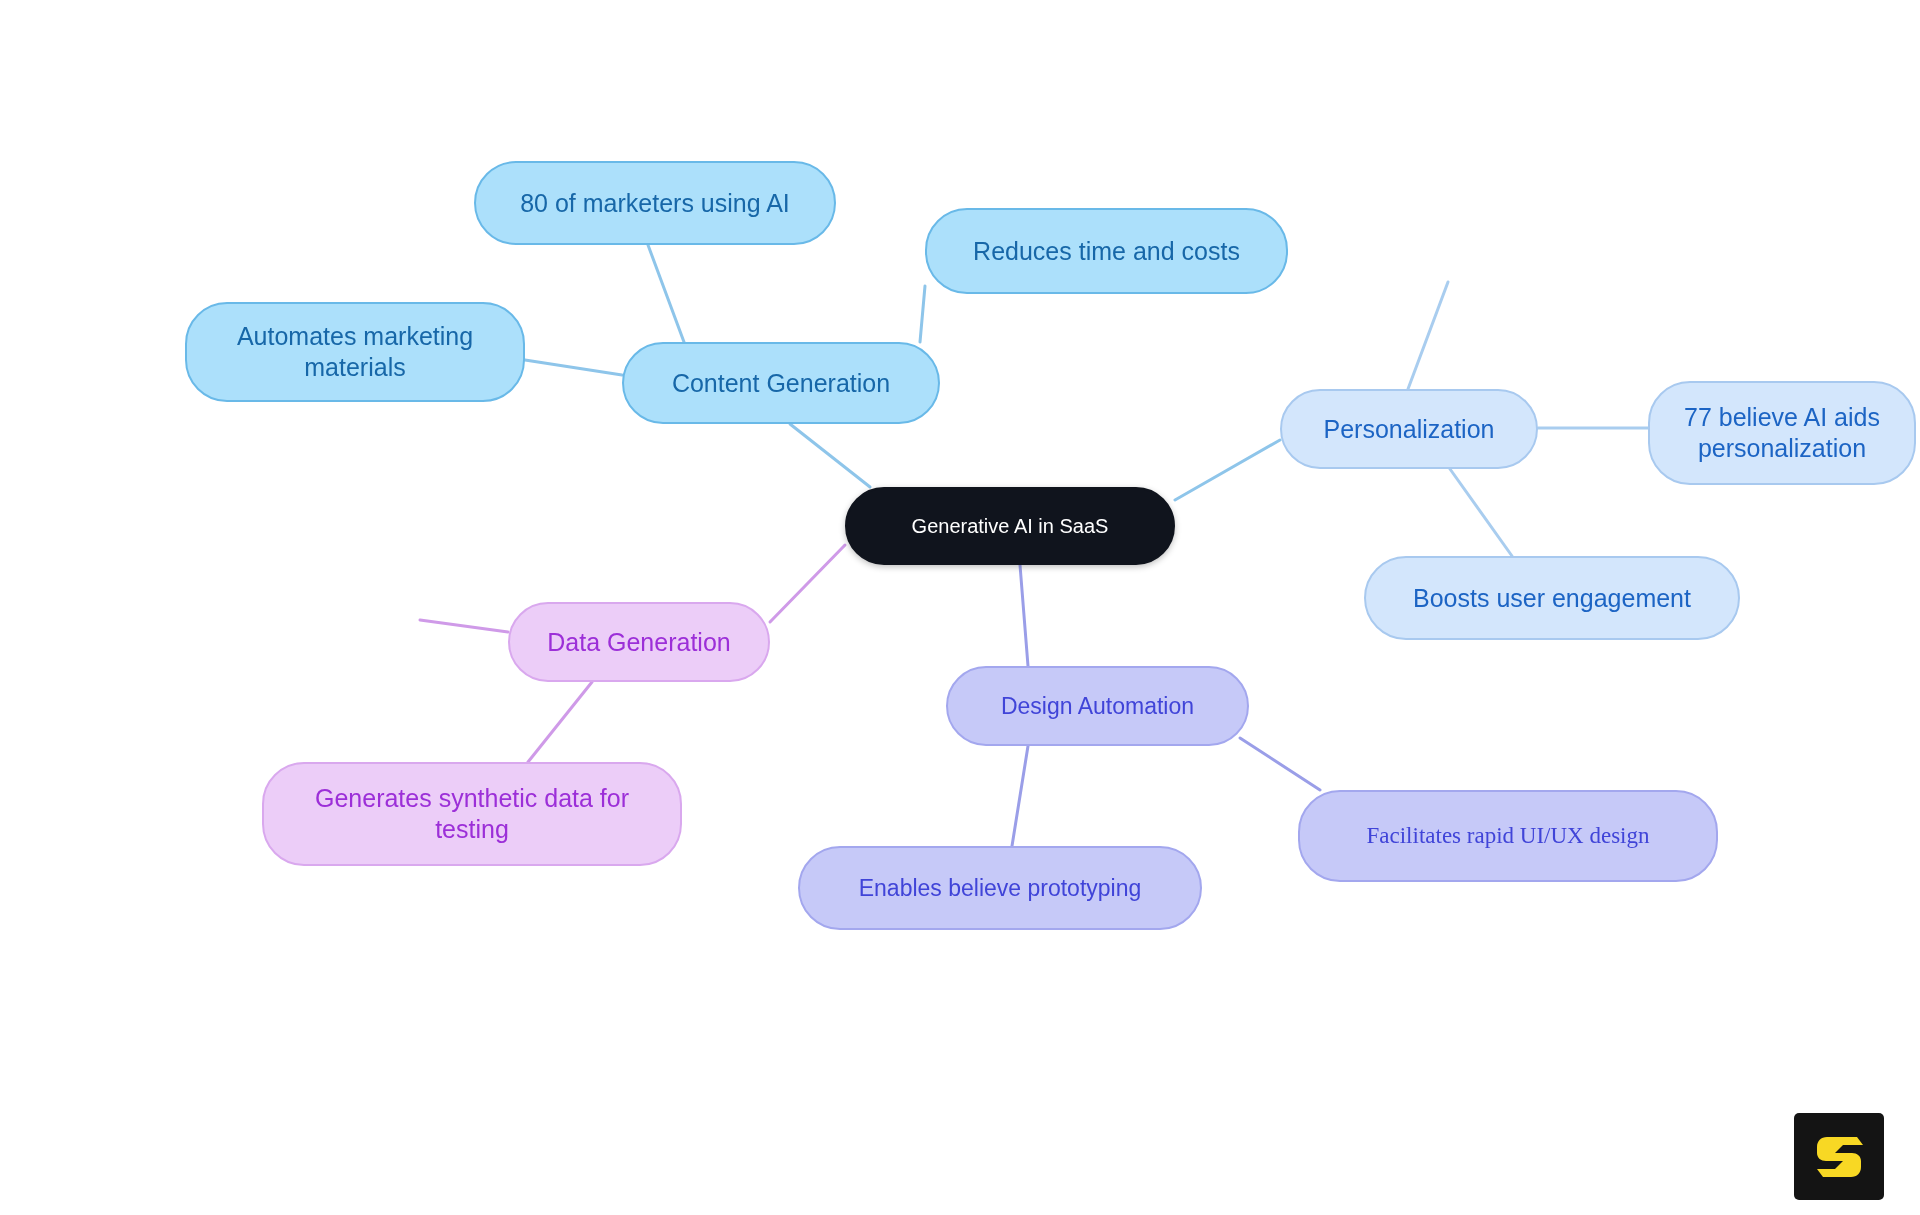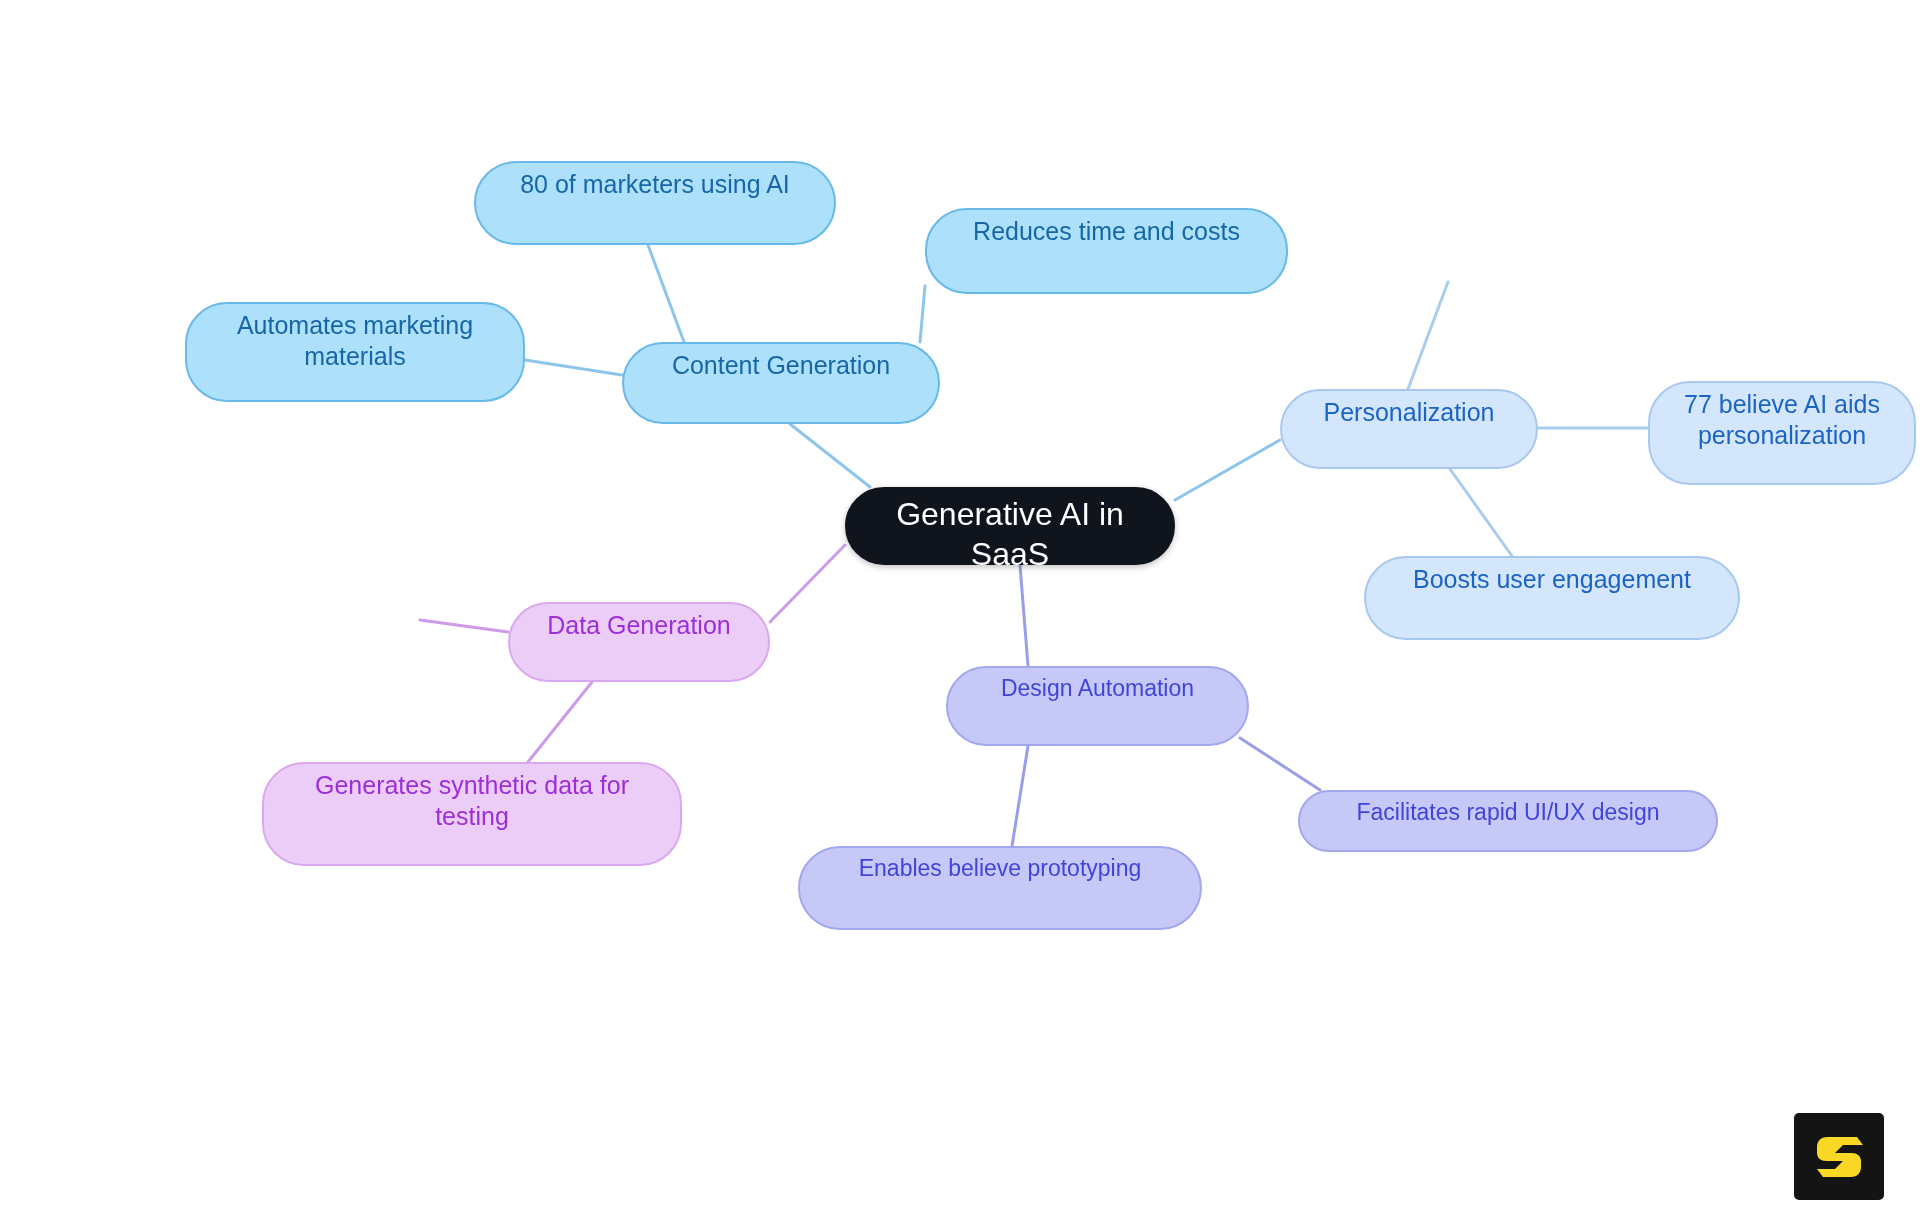--- a/index.html
+++ b/index.html
@@ -23,34 +23,35 @@
     left: 0;
     top: 0;
     width: 1920px;
     height: 1215px;
     pointer-events: none;
   }
   .node {
     position: absolute;
     box-sizing: border-box;
     display: flex;
+    align-items: center;
     justify-content: center;
     text-align: center;
     border-radius: 42px;
     border-style: solid;
     border-width: 2px;
     line-height: 1.24;
     padding: 6px 18px;
     white-space: pre-line;
   }
   .node.root {
     background: #10141d;
     border-color: #10141d;
     color: #ffffff;
-    font-size: 32px;
+    font-size: 20px;
     border-radius: 40px;
     box-shadow: 0 2px 6px rgba(0,0,0,0.25);
   }
   .node.blue-mid {
     background: #ace0fb;
     border-color: #69b9e8;
     color: #1767a8;
     font-size: 25px;
   }
   .node.blue-light {
@@ -120,17 +121,17 @@
     <div class="node blue-mid" style="left: 474px; top: 161px; width: 362px; height: 84px;"><span>80 of marketers using AI</span></div>
     <div class="node blue-mid" style="left: 185px; top: 302px; width: 340px; height: 100px;"><span>Automates marketing
 materials</span></div>
     <div class="node blue-mid" style="left: 925px; top: 208px; width: 363px; height: 86px;"><span>Reduces time and costs</span></div>
     <div class="node blue-light" style="left: 1280px; top: 389px; width: 258px; height: 80px;"><span>Personalization</span></div>
     <div class="node periwinkle" style="left: 946px; top: 666px; width: 303px; height: 80px;"><span>Design Automation</span></div>
     <div class="node lilac" style="left: 508px; top: 602px; width: 262px; height: 80px;"><span>Data Generation</span></div>
     <div class="node blue-light" style="left: 1648px; top: 381px; width: 268px; height: 104px;"><span>77 believe AI aids
 personalization</span></div>
     <div class="node blue-light" style="left: 1364px; top: 556px; width: 376px; height: 84px;"><span>Boosts user engagement</span></div>
-    <div class="node periwinkle" style="left: 1298px; top: 790px; width: 420px; height: 62px;"><span>Facilitates rapid UI/UX design</span></div>
+    <div class="node periwinkle" style="left: 1298px; top: 790px; width: 420px; height: 92px; font-family: Liberation Serif, serif;"><span>Facilitates rapid UI/UX design</span></div>
     <div class="node periwinkle" style="left: 798px; top: 846px; width: 404px; height: 84px;"><span>Enables believe prototyping</span></div>
     <div class="node lilac" style="left: 262px; top: 762px; width: 420px; height: 104px;"><span>Generates synthetic data for
 testing</span></div>
   </div>
 
 </body></html>

